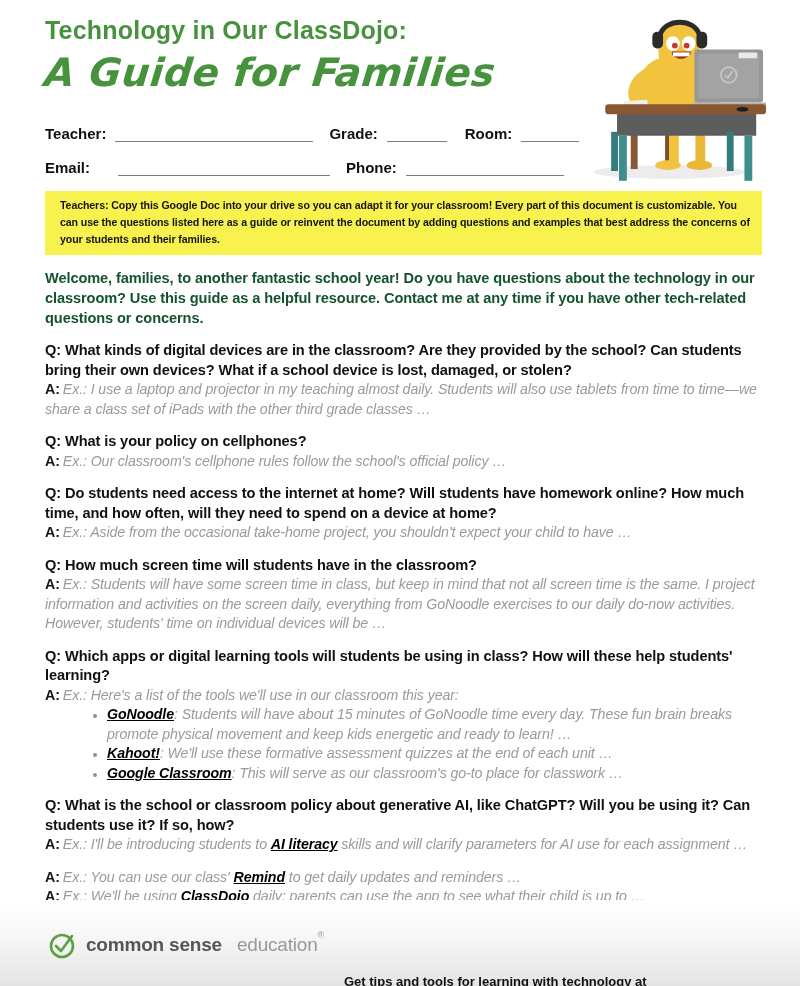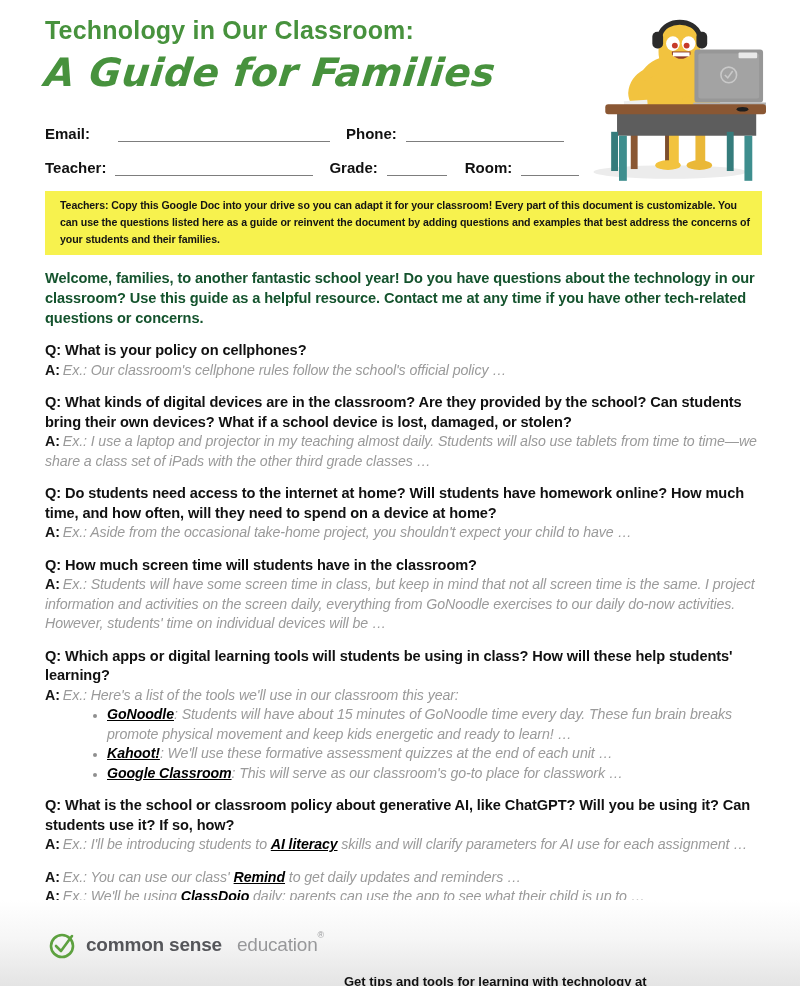--- a/index.html
+++ b/index.html
@@ -59,21 +59,21 @@
   .logo-sub{font-size:19px;font-weight:400;color:#97989a;margin-left:15px;letter-spacing:-.2px;}
   .logo-reg{font-size:9px;color:#97989a;vertical-align:top;position:relative;top:-4px;}
   .footer-text{position:absolute;left:344px;top:28px;font-size:13px;font-weight:700;color:#111;line-height:1.6;margin-top:44px;}
   .footer-link{color:#3c8038;font-weight:700;text-decoration:underline;cursor:pointer;}
 </style>
 </head>
 <body>
 
 <div class="content">
 
-  <h1 class="doc-title">Technology in Our Classroom:</h1>
+  <h1 class="doc-title">Technology in Our ClassDojo:</h1>
   <div class="doc-subtitle">A Guide for Families</div>
 
   
   <svg class="illo" viewBox="0 0 200 175" aria-hidden="true">
     <ellipse cx="102" cy="163" rx="78" ry="7" fill="#ececec"></ellipse>
 
     <rect x="54" y="99" width="58" height="10" rx="3" fill="#8a5733"></rect>
     <rect x="62" y="108" width="7" height="52" fill="#8a5733"></rect>
     <rect x="97" y="108" width="7" height="48" fill="#7c4e2d"></rect>
 
@@ -115,49 +115,49 @@
     <ellipse cx="176" cy="99" rx="6" ry="2.4" fill="#1e1e1e"></ellipse>
     <rect x="50" y="126" width="8" height="46" fill="#3e8e8e"></rect>
     <rect x="178" y="126" width="8" height="46" fill="#3e8e8e"></rect>
     <rect x="42" y="122" width="7" height="40" fill="#357c7c"></rect>
     <rect x="160" y="122" width="7" height="40" fill="#357c7c"></rect>
   </svg>
 
   
   <div class="fill-form">
     <div class="f-row">
-      <span class="f-label">Email:</span>
-      <span class="f-line l-email"></span>
-      <span class="f-label">Phone:</span>
-      <span class="f-line l-phone"></span>
-    </div>
-    <div class="f-row">
       <span class="f-label">Teacher:</span>
       <span class="f-line l-teacher"></span>
       <span class="f-label">Grade:</span>
       <span class="f-line l-grade"></span>
       <span class="f-label">Room:</span>
       <span class="f-line l-room"></span>
     </div>
+    <div class="f-row">
+      <span class="f-label">Email:</span>
+      <span class="f-line l-email"></span>
+      <span class="f-label">Phone:</span>
+      <span class="f-line l-phone"></span>
+    </div>
   </div>
 
   <div class="notice">Teachers: Copy this Google Doc into your drive so you can adapt it for your classroom! Every part of this document is customizable. You can use the questions listed here as a guide or reinvent the document by adding questions and examples that best address the concerns of your students and their families.</div>
 
   <p class="intro">Welcome, families, to another fantastic school year! Do you have questions about the technology in our classroom? Use this guide as a helpful resource. Contact me at any time if you have other tech-related questions or concerns.</p>
+
+  
+  <div class="qa-block">
+    <p class="q">Q: What kinds of digital devices are in the classroom? Are they provided by the school? Can students bring their own devices? What if a school device is lost, damaged, or stolen?</p>
+    <p class="a-line"><span class="a-prefix">A:</span><span>Ex.: I use a laptop and projector in my teaching almost daily. Students will also use tablets from time to time—we share a class set of iPads with the other third grade classes …</span></p>
+  </div>
 
   
   <div class="qa-block">
     <p class="q">Q: What is your policy on cellphones?</p>
     <p class="a-line"><span class="a-prefix">A:</span><span>Ex.: Our classroom's cellphone rules follow the school's official policy …</span></p>
-  </div>
-
-  
-  <div class="qa-block">
-    <p class="q">Q: What kinds of digital devices are in the classroom? Are they provided by the school? Can students bring their own devices? What if a school device is lost, damaged, or stolen?</p>
-    <p class="a-line"><span class="a-prefix">A:</span><span>Ex.: I use a laptop and projector in my teaching almost daily. Students will also use tablets from time to time—we share a class set of iPads with the other third grade classes …</span></p>
   </div>
 
   
   <div class="qa-block">
     <p class="q">Q: Do students need access to the internet at home? Will students have homework online? How much time, and how often, will they need to spend on a device at home?</p>
     <p class="a-line"><span class="a-prefix">A:</span><span>Ex.: Aside from the occasional take-home project, you shouldn't expect your child to have …</span></p>
   </div>
 
   
   <div class="qa-block">

